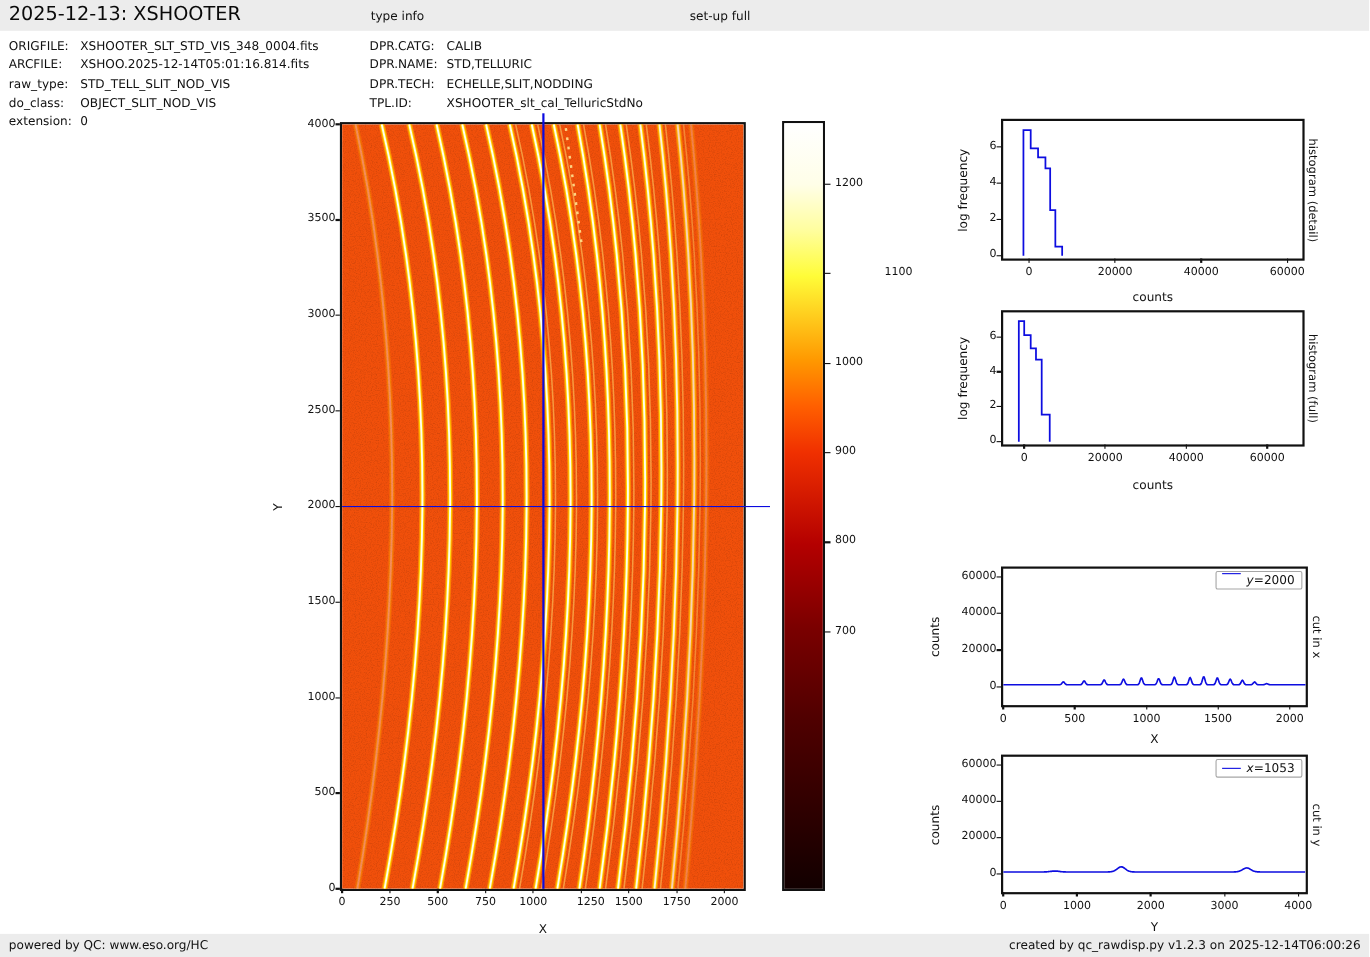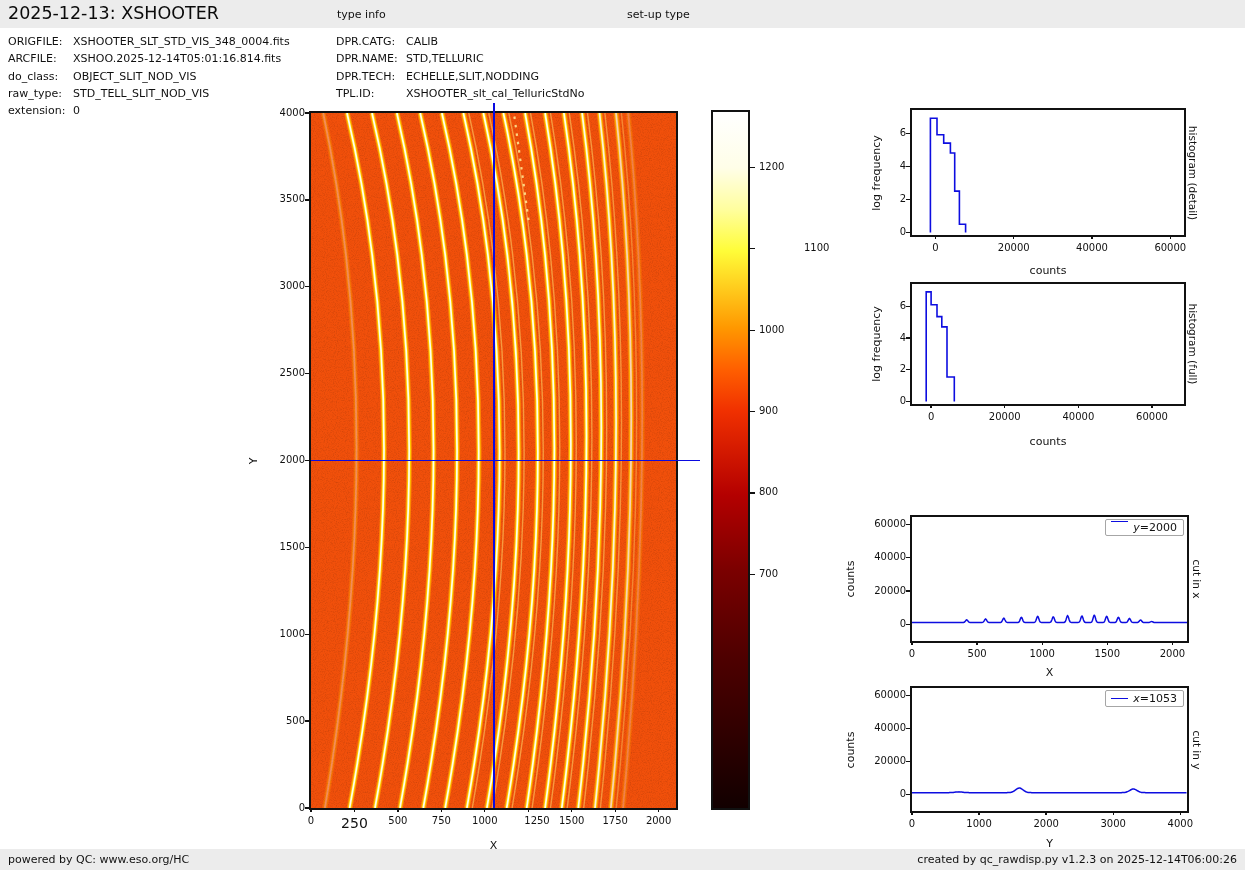--- a/index.html
+++ b/index.html
@@ -17,27 +17,27 @@
   #figure{position:absolute;left:0;top:0;width:1245px;height:870px;}
   i{font-style:italic;}
 </style>
 </head>
 <body>
 
 <div class="page">
   <div class="band header-band"></div>
   <div class="title">2025-12-13: XSHOOTER</div>
   <div class="colhead" style="left:337px;">type info</div>
-  <div class="colhead" style="left:627px;">set-up type</div>
+  <div class="colhead" style="left:627px;">set-up full</div>
 
   <div class="kv" style="left:8px;top:33px;">
     <div><span class="lab" style="width:65px;">ORIGFILE:</span><span>XSHOOTER_SLT_STD_VIS_348_0004.fits</span></div>
     <div><span class="lab" style="width:65px;">ARCFILE:</span><span>XSHOO.2025-12-14T05:01:16.814.fits</span></div>
+    <div><span class="lab" style="width:65px;">raw_type:</span><span>STD_TELL_SLIT_NOD_VIS</span></div>
     <div><span class="lab" style="width:65px;">do_class:</span><span>OBJECT_SLIT_NOD_VIS</span></div>
-    <div><span class="lab" style="width:65px;">raw_type:</span><span>STD_TELL_SLIT_NOD_VIS</span></div>
     <div><span class="lab" style="width:65px;">extension:</span><span>0</span></div>
   </div>
 
   <div class="kv" style="left:336px;top:33px;">
     <div><span class="lab" style="width:70px;">DPR.CATG:</span><span>CALIB</span></div>
     <div><span class="lab" style="width:70px;">DPR.NAME:</span><span>STD,TELLURIC</span></div>
     <div><span class="lab" style="width:70px;">DPR.TECH:</span><span>ECHELLE,SLIT,NODDING</span></div>
     <div><span class="lab" style="width:70px;">TPL.ID:</span><span>XSHOOTER_slt_cal_TelluricStdNo</span></div>
   </div>
 
@@ -140,21 +140,21 @@
           <g opacity="0.28">
             <path d="M 317.2 0.0 Q 347.6 312.7 312.0 695.0" fill="none" stroke="#ff8f00" stroke-width="5.6" opacity="0.85"></path>
             <path d="M 317.2 0.0 Q 347.6 312.7 312.0 695.0" fill="none" stroke="#ffd400" stroke-width="3.4"></path>
             <path d="M 317.2 0.0 Q 347.6 312.7 312.0 695.0" fill="none" stroke="#fffdf0" stroke-width="1.7"></path>
           </g>
           <path d="M 203.4 3.5 L 218.1 111.2" stroke="#ffe28f" stroke-width="2.2" stroke-dasharray="2.5 6" fill="none" opacity="0.9"></path>
         </svg>
         <div style="position: absolute; left: -0.65px; top: 695px; width: 1.3px; height: 4px; background: rgb(17, 17, 17);"></div>
         <div style="position: absolute; left: 0px; top: 702px; transform: translateX(-50%); font-size: 10px; white-space: nowrap;">0</div>
         <div style="position: absolute; left: 42.8024px; top: 695px; width: 1.3px; height: 4px; background: rgb(17, 17, 17);"></div>
-        <div style="position: absolute; left: 43.4524px; top: 702px; transform: translateX(-50%); font-size: 14px; white-space: nowrap;">250</div>
+        <div style="position: absolute; left: 43.4524px; top: 702px; transform: translateX(-50%); font-size: 10px; white-space: nowrap;">250</div>
         <div style="position: absolute; left: 86.2548px; top: 695px; width: 1.3px; height: 4px; background: rgb(17, 17, 17);"></div>
         <div style="position: absolute; left: 86.9048px; top: 702px; transform: translateX(-50%); font-size: 10px; white-space: nowrap;">500</div>
         <div style="position: absolute; left: 129.707px; top: 695px; width: 1.3px; height: 4px; background: rgb(17, 17, 17);"></div>
         <div style="position: absolute; left: 130.357px; top: 702px; transform: translateX(-50%); font-size: 10px; white-space: nowrap;">750</div>
         <div style="position: absolute; left: 173.16px; top: 695px; width: 1.3px; height: 4px; background: rgb(17, 17, 17);"></div>
         <div style="position: absolute; left: 173.81px; top: 702px; transform: translateX(-50%); font-size: 10px; white-space: nowrap;">1000</div>
         <div style="position: absolute; left: 216.612px; top: 695px; width: 1.3px; height: 4px; background: rgb(17, 17, 17);"></div>
         <div style="position: absolute; left: 226px; top: 702px; transform: translateX(-50%); font-size: 10px; white-space: nowrap;">1250</div>
         <div style="position: absolute; left: 260.064px; top: 695px; width: 1.3px; height: 4px; background: rgb(17, 17, 17);"></div>
         <div style="position: absolute; left: 260.714px; top: 702px; transform: translateX(-50%); font-size: 10px; white-space: nowrap;">1500</div>

